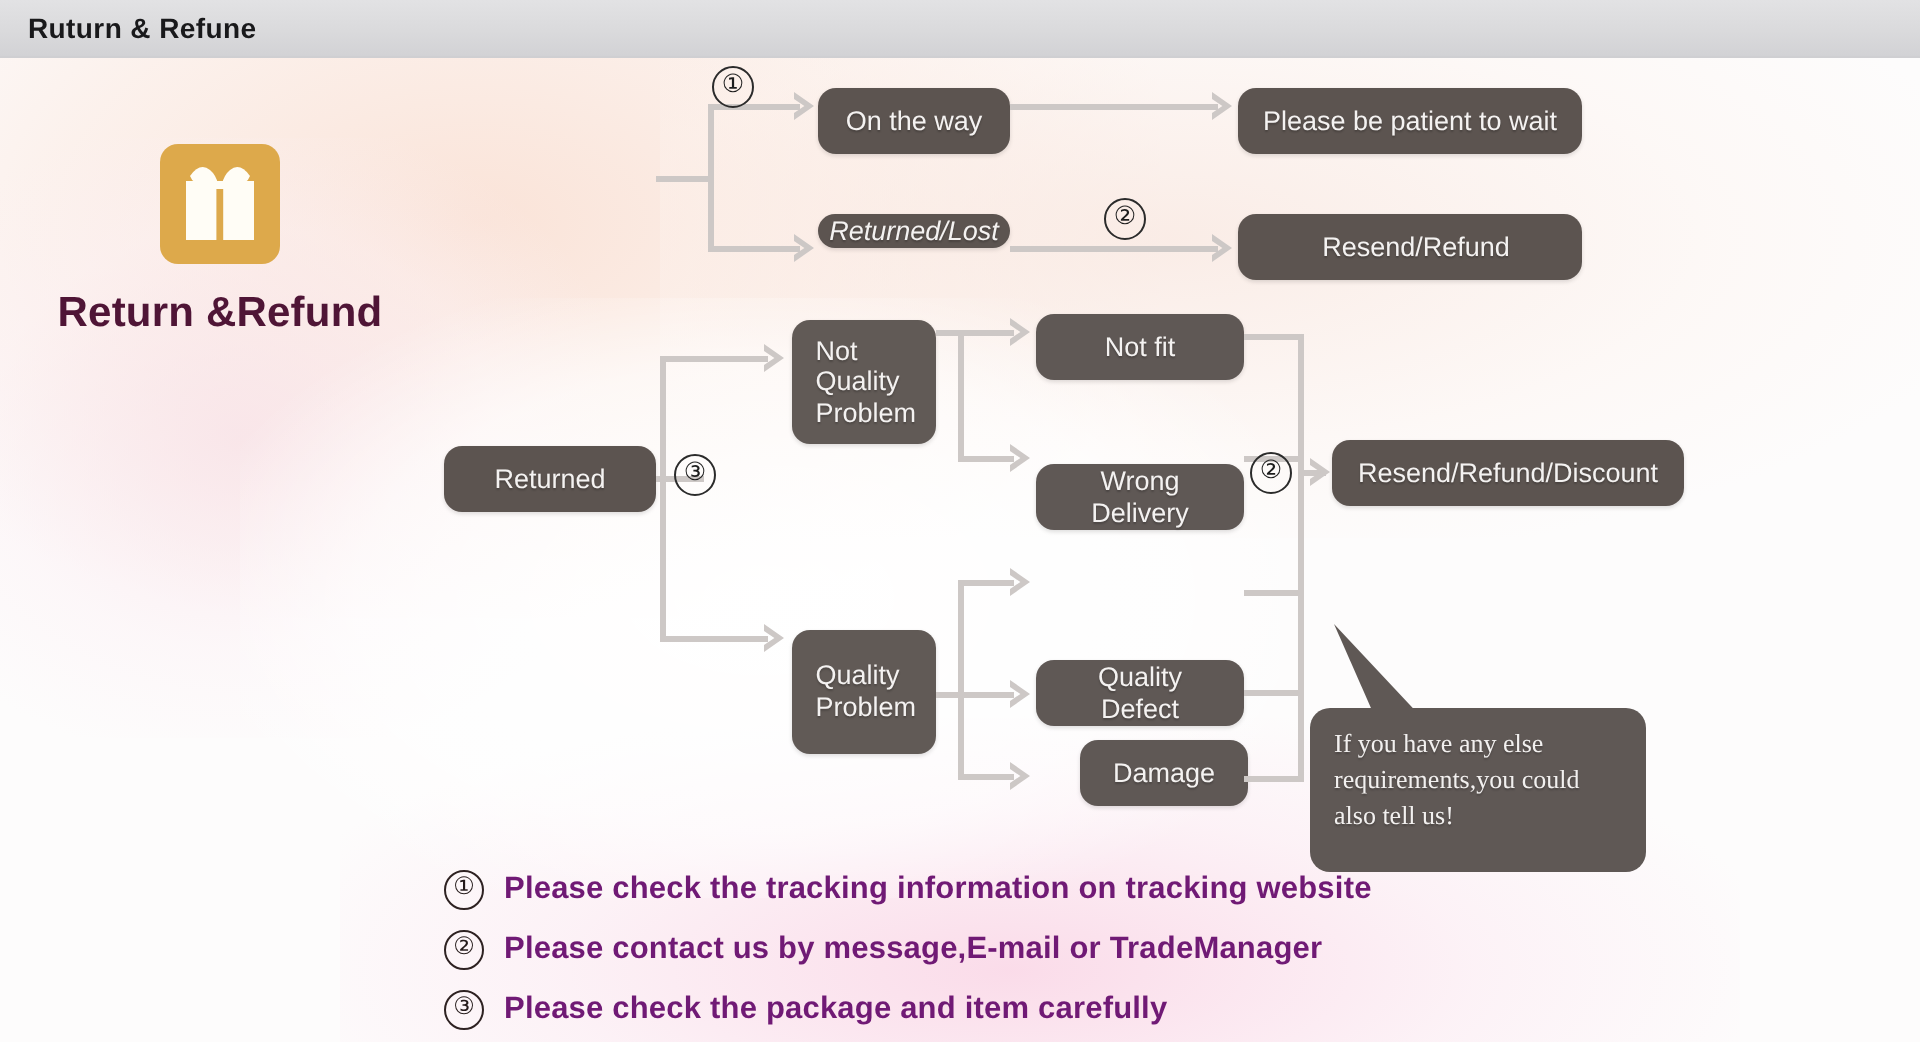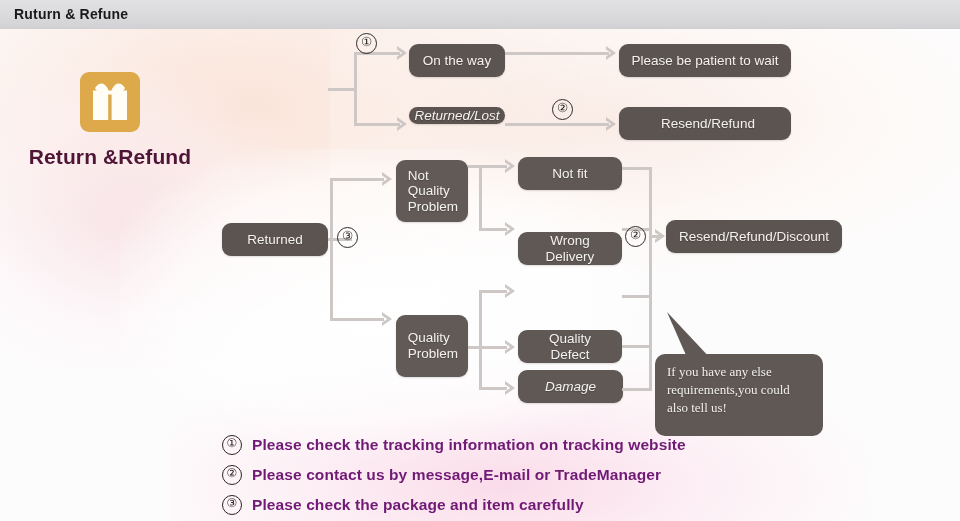--- a/index.html
+++ b/index.html
@@ -389,21 +389,21 @@
       <svg viewBox="0 0 13 16" width="13" height="16">
           <path d="M1 1 L11 8 L1 15 L1 11.5 L6.2 8 L1 4.5 Z" fill="#cdc8c6"></path>
         </svg>
     </div>
 
 
     <div class="node center gray3" style="left:518px; top:301px; width:104px; height:33px;">
       <span>Quality Defect</span>
     </div>
 
-    <div class="node center gray3" style="left:518px; top:341px; width:105px; height:33px;font-style:italic;">
+    <div class="node center gray3" style="left:540px; top:341px; width:84px; height:33px;">
       <span>Damage</span>
     </div>
 
     <div class="vline" style="left:649px; top:138px; height:224px;"></div>
     <div class="hline" style="left:622px; top:138px; width:30px;"></div>
     <div class="hline" style="left:622px; top:199px; width:30px;"></div>
     <div class="hline" style="left:622px; top:266px; width:30px;"></div>
     <div class="hline" style="left:622px; top:316px; width:30px;"></div>
     <div class="hline" style="left:622px; top:359px; width:30px;"></div>
 

